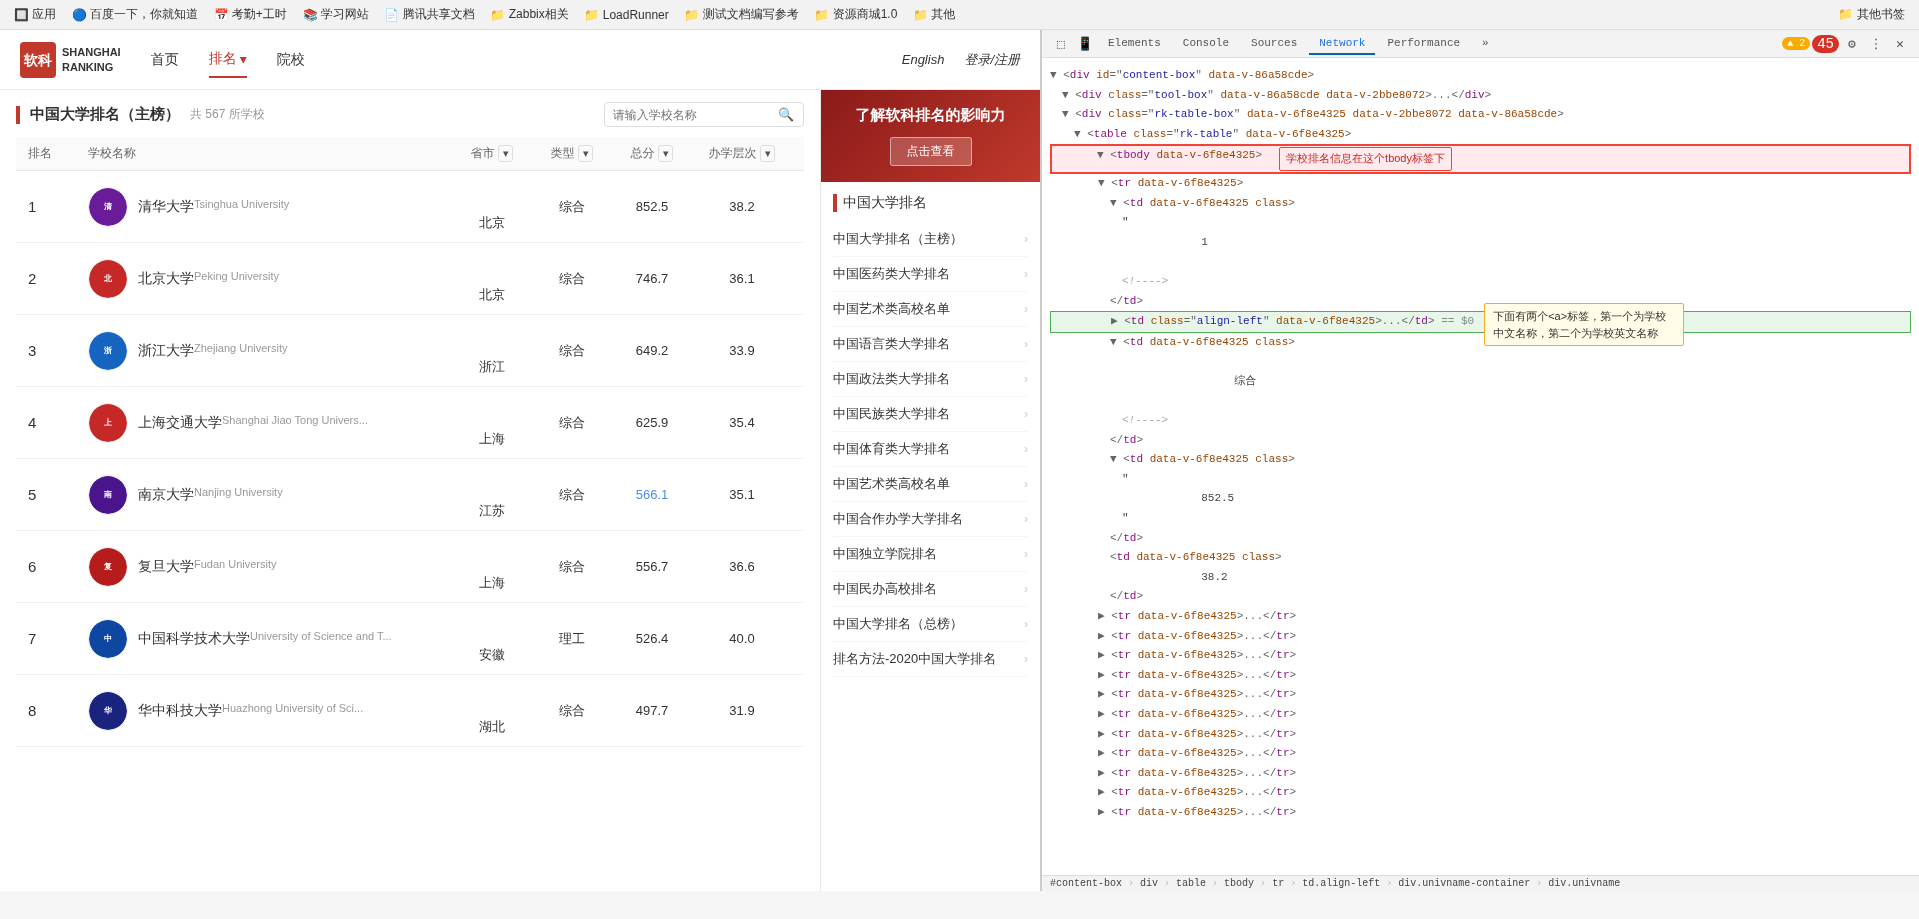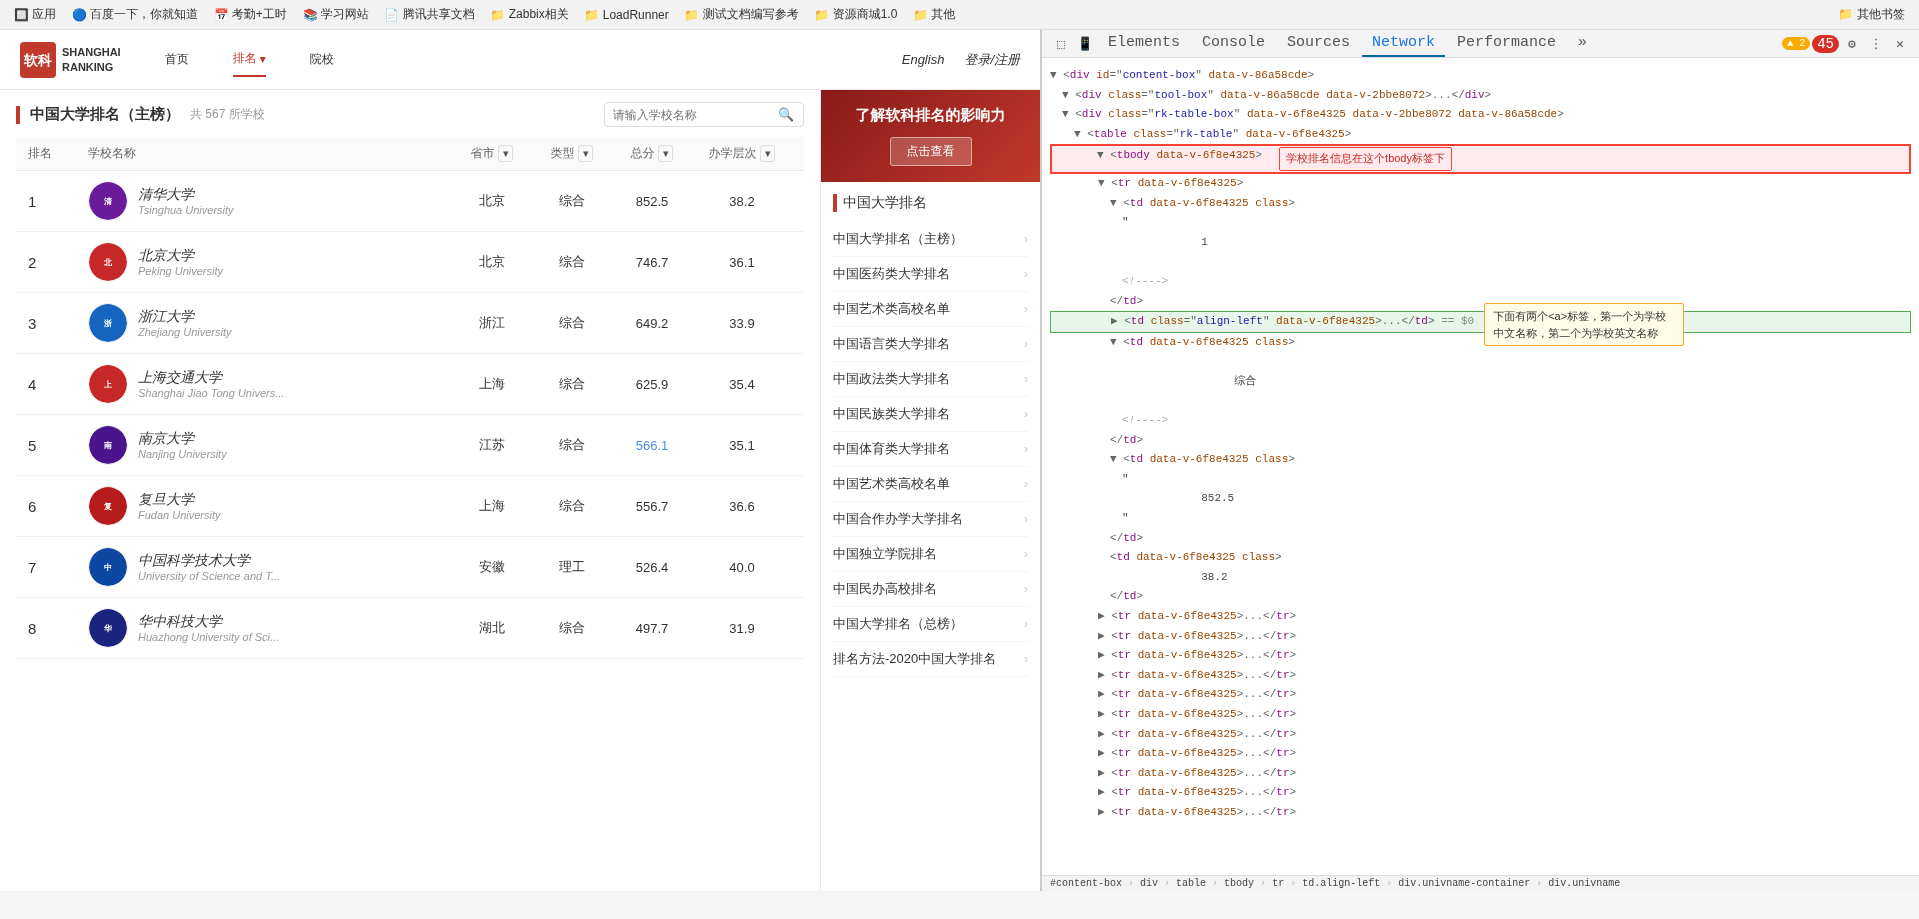--- a/index.html
+++ b/index.html
@@ -68,21 +68,21 @@
       align-items: center;
       justify-content: center;
       color: white;
       font-size: 10px;
       font-weight: bold;
       line-height: 1.2;
       text-align: center;
     }
     .logo-text { font-size: 11px; font-weight: bold; color: #333; line-height: 1.3; }
     .site-nav { display: flex; align-items: center; gap: 30px; flex: 1; }
-    .nav-item { font-size: 12px; color: #333; cursor: pointer; padding: 8px 0; margin-left: 14px; }
+    .nav-item { font-size: 14px; color: #333; cursor: pointer; padding: 8px 0; }
     .nav-item.active { color: #c0392b; border-bottom: 2px solid #c0392b; }
     .nav-item-with-arrow { display: flex; align-items: center; gap: 3px; }
     .site-header-right { display: flex; align-items: center; gap: 20px; margin-left: auto; font-style: italic; }
     .lang-switch { font-size: 13px; color: #333; cursor: pointer; }
     .login-btn { font-size: 13px; color: #333; cursor: pointer; }
 
     
     .site-content { display: flex; flex: 1; overflow: hidden; }
 
     
@@ -123,24 +123,24 @@
       display: flex;
       align-items: center;
       padding: 10px 12px;
       border-bottom: 1px solid #f0f0f0;
       background: #fff;
     }
     .rank-num { font-size: 15px; color: #333; font-weight: 500; }
     .school-info { display: flex; align-items: center; gap: 10px; flex: 1; }
     .school-logo { width: 40px; height: 40px; border-radius: 50%; border: 1px solid #eee; display: flex; align-items: center; justify-content: center; overflow: hidden; }
     .school-logo-circle { width: 38px; height: 38px; border-radius: 50%; display: flex; align-items: center; justify-content: center; font-size: 8px; font-weight: bold; color: white; }
-    .school-names { display: flex; flex-direction: column; font-style: italic; }
+    .school-names { display: flex; flex-direction: row; }
     .school-cn { font-size: 14px; color: #333; font-weight: 500; }
     .school-en { font-size: 11px; color: #999; }
-    .cell-province { width: 80px; min-width: 80px; text-align: center; color: #333; }
+    .cell-province { width: 80px; min-width: 80px; text-align: center; color: #333; margin-top: 33px; }
     .cell-type { width: 80px; min-width: 80px; text-align: center; color: #333; }
     .cell-score { width: 80px; min-width: 80px; text-align: center; color: #333; }
     .cell-level { width: 100px; min-width: 100px; text-align: center; color: #333; }
     .score-link { color: #4e8ee8; text-decoration: none; }
 
     
     .site-sidebar {
       width: 220px;
       background: #fff;
       border-left: 1px solid #e8e8e8;
@@ -197,21 +197,21 @@
       background: #f3f3f3;
       border-bottom: 1px solid #ddd;
       display: flex;
       align-items: center;
       height: 28px;
       padding: 0 8px;
       gap: 2px;
     }
     .devtools-tab {
       padding: 4px 10px;
-      font-size: 15px;
+      font-size: 11px;
       color: #555;
       cursor: pointer;
       border-bottom: 2px solid transparent;
     }
     .devtools-tab.active {
       border-bottom: 2px solid #0369a1;
       color: #1a73e8;
     }
     .devtools-icon-btn {
       width: 22px; height: 22px;

